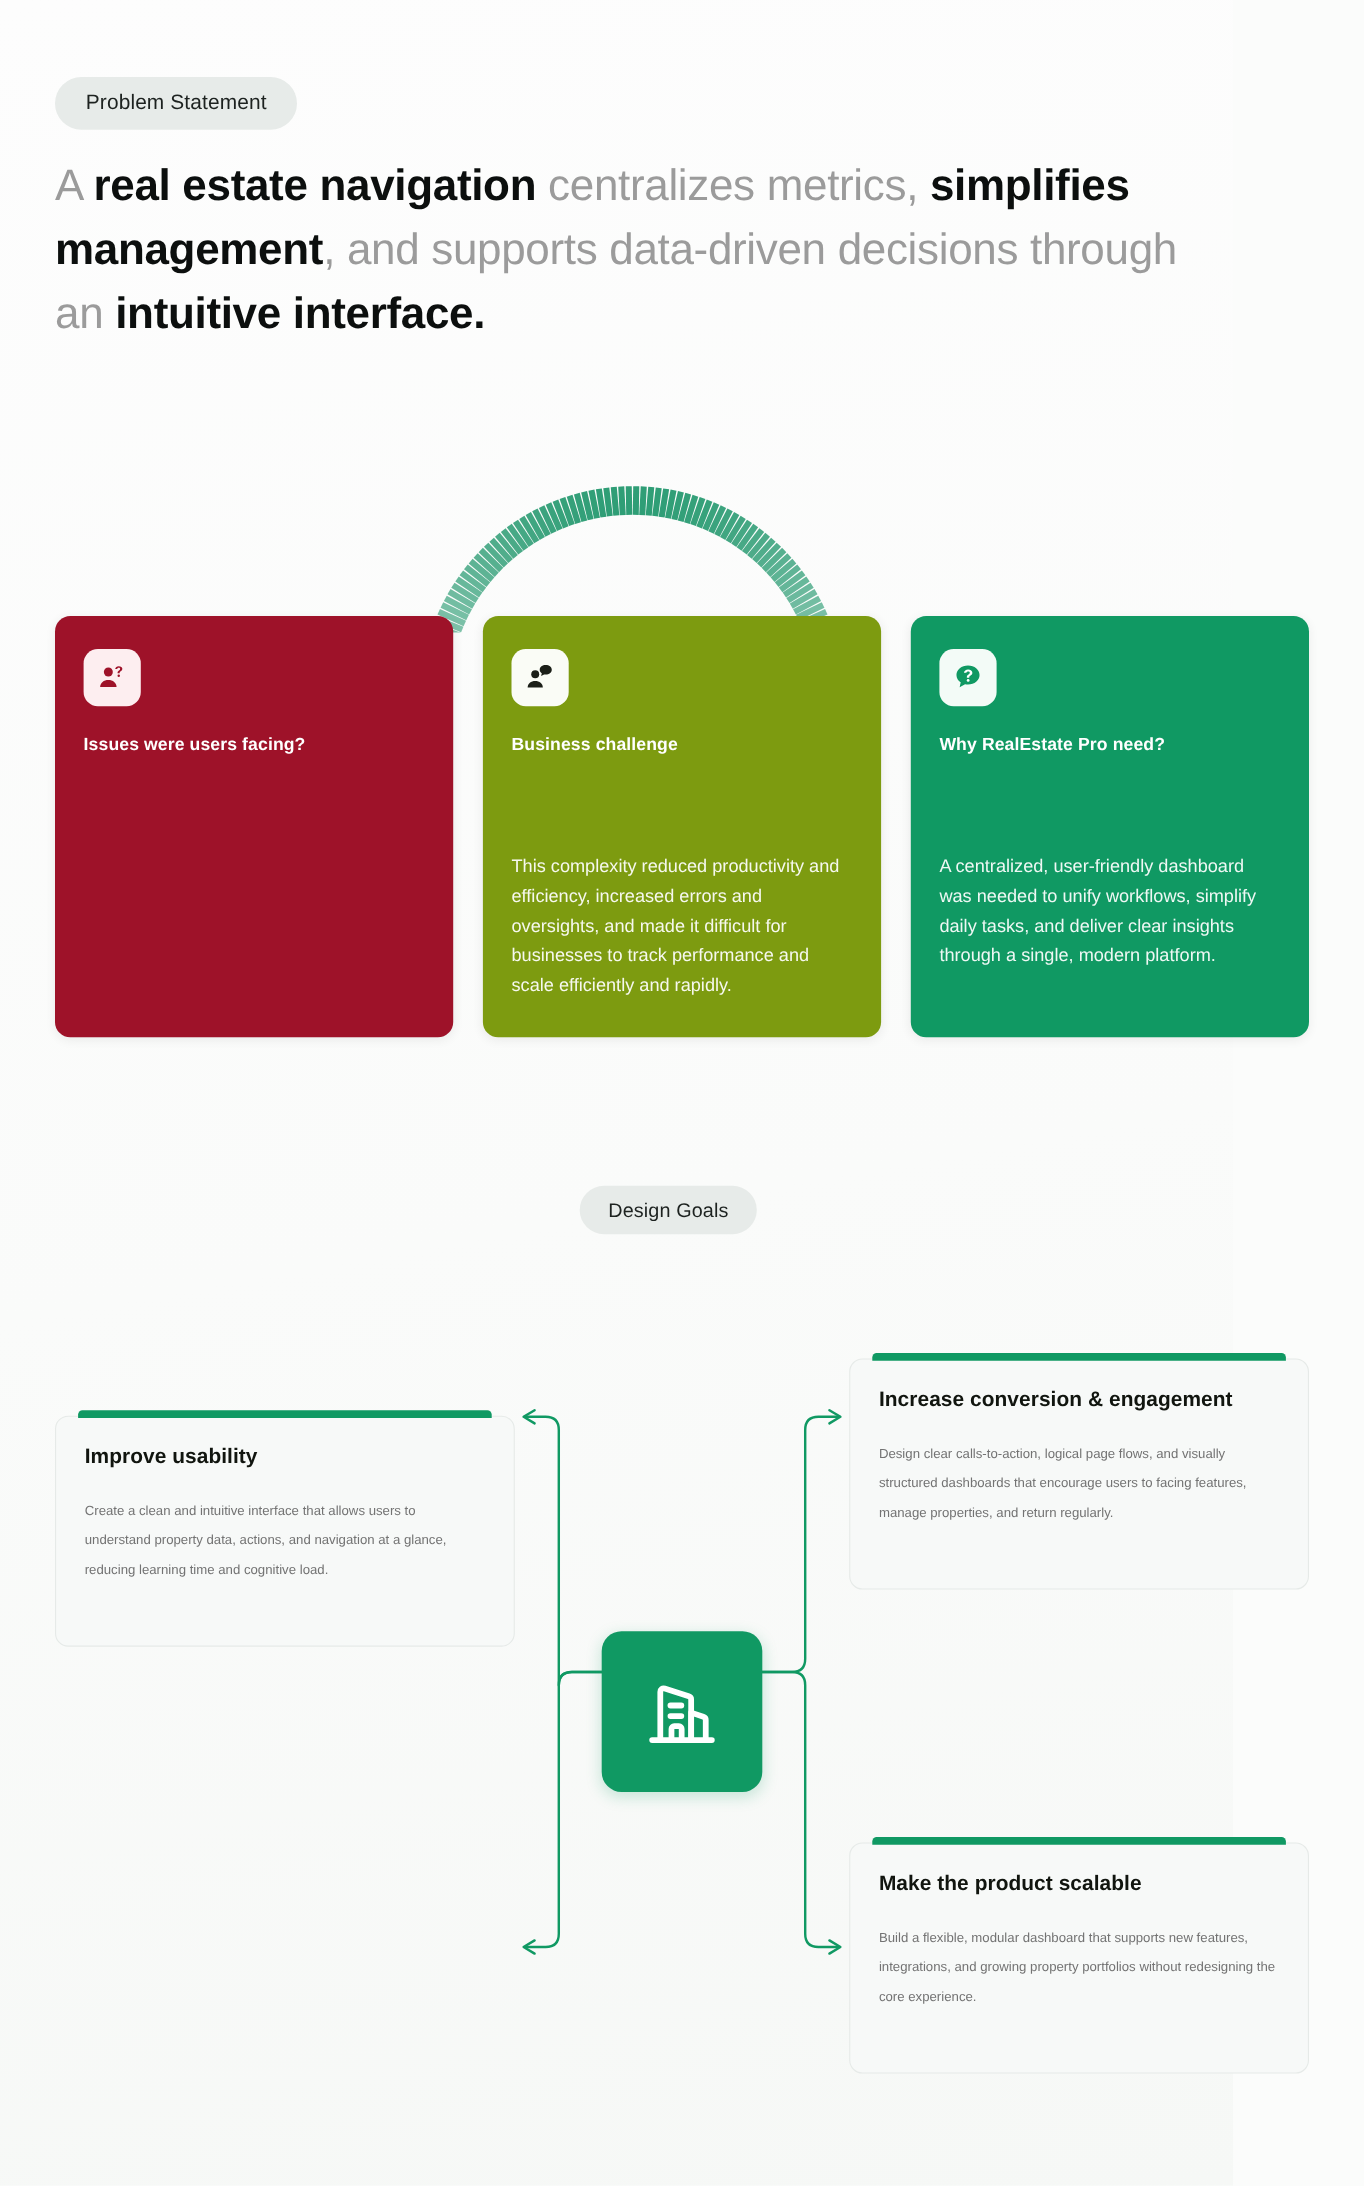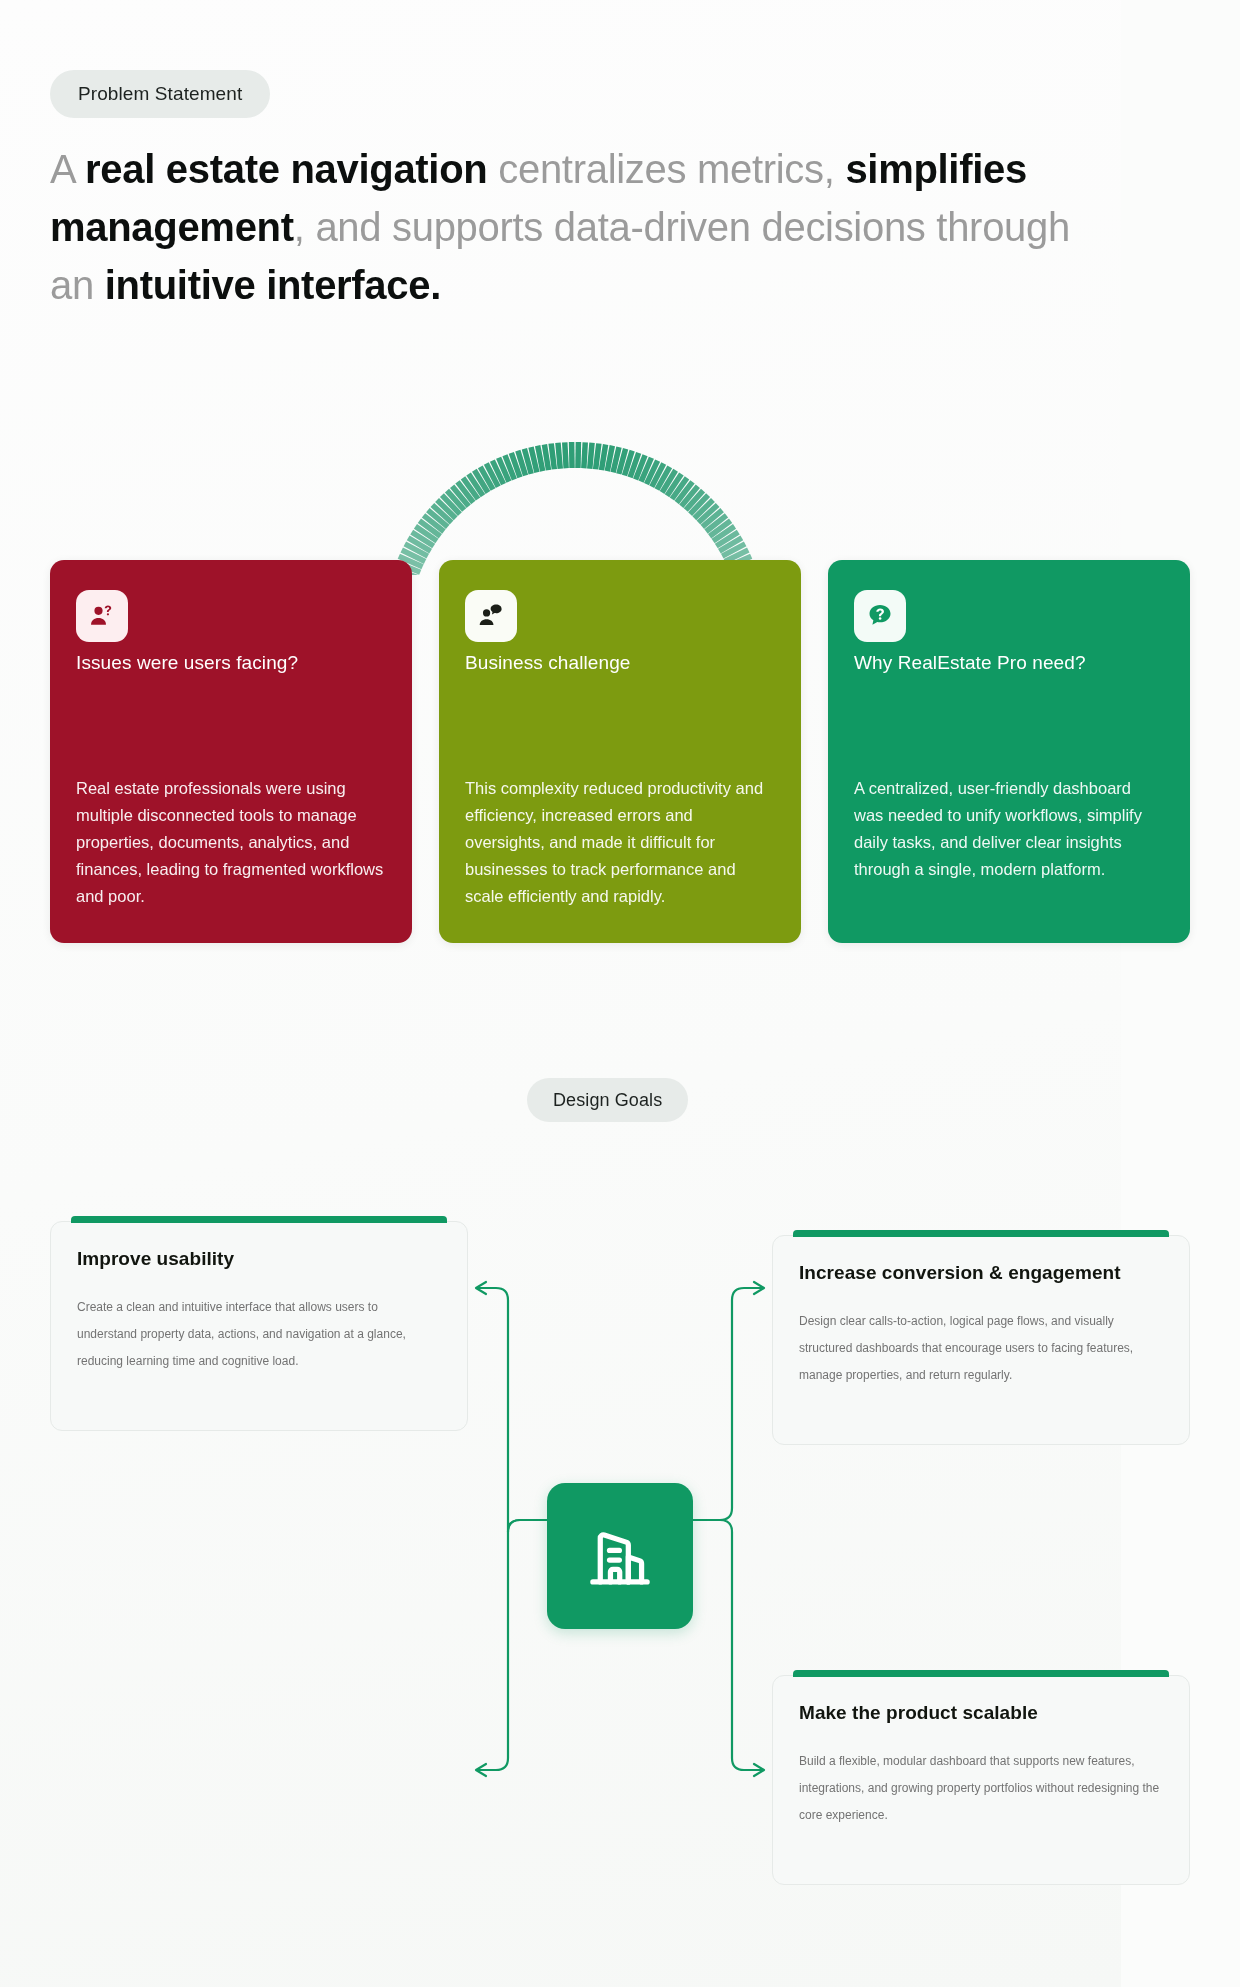--- a/index.html
+++ b/index.html
@@ -76,23 +76,23 @@
   .pcard-icon {
     width: 52px; height: 52px;
     border-radius: 13px;
     display: flex; align-items: center; justify-content: center;
   }
   #pcard-0 .pcard-icon { background: #fdeef0; }
   #pcard-1 .pcard-icon { background: #fafcf6; }
   #pcard-2 .pcard-icon { background: #f3fbf7; }
 
   .pcard-title {
-    margin-top: 10px;
-    font-size: 19px;
-    font-weight: 400;
+    margin-top: 27px;
+    font-size: 16px;
+    font-weight: 700;
     letter-spacing: .1px;
   }
   .pcard-body {
     position: absolute;
     left: 26px; right: 26px;
     top: 215px;
     font-size: 16.5px;
     line-height: 27px;
     color: rgba(255,255,255,.93);
   }
@@ -110,21 +110,21 @@
   }
   .gcard::before {
     content: "";
     position: absolute;
     left: 20px; right: 20px;
     top: -6px;
     height: 7px;
     background: #109963;
     border-radius: 4px 4px 0 0;
   }
-  #gcard-0 { left: 50px;  top: 1221px; height: 210px; }
+  #gcard-0 { left: 50px;  top: 1287px; height: 210px; }
   #gcard-1 { left: 772px; top: 1235px; height: 210px; }
   #gcard-2 { left: 50px;  top: 1675px; height: 210px; }
   #gcard-3 { left: 772px; top: 1675px; height: 210px; }
 
   .gcard-title {
     font-size: 19px;
     font-weight: 600;
     color: #11150f;
     letter-spacing: .05px;
   }
@@ -249,21 +249,20 @@
   <div class="pcard" id="pcard-0" style="background: rgb(158, 18, 41);">
     <div class="pcard-icon" style="background: rgb(253, 238, 240);">
       <svg width="28" height="28" viewBox="0 0 24 24" fill="#9e1229">
         <circle cx="9" cy="7.6" r="3.5"></circle>
         <path d="M2.6 19.4c0-3.5 2.9-5.6 6.4-5.6s6.4 2.1 6.4 5.6z"></path>
         <path d="M17.1 3.1c-1.5 0-2.6.9-2.8 2.2h1.6c.1-.5.6-.9 1.2-.9.7 0 1.1.4 1.1.9 0 .5-.3.7-.9 1.1-.7.4-1.1.9-1.1 1.8v.4h1.6v-.3c0-.6.3-.8.9-1.2.7-.4 1.2-1 1.2-1.9 0-1.3-1.2-2.1-2.8-2.1z"></path>
         <circle cx="17.1" cy="10.6" r=".95"></circle>
       </svg>
     </div>
     <div class="pcard-title">Issues were users facing?</div>
-    <div class="pcard-body">Real estate professionals were using multiple disconnected tools to manage properties, documents, analytics, and finances, leading to fragmented workflows and poor.</div>
   </div>
 
   <div class="pcard" id="pcard-1" style="background: rgb(125, 155, 16);">
     <div class="pcard-icon" style="background: rgb(250, 252, 246);">
       <svg width="28" height="28" viewBox="0 0 24 24" fill="#1b1f18">
         <circle cx="8.2" cy="9.4" r="3.1"></circle>
         <path d="M2.3 19.8c0-3.2 2.6-5.1 5.9-5.1s5.9 1.9 5.9 5.1z"></path>
         <path d="M16.4 2.2c-2.6 0-4.7 1.6-4.7 3.6 0 1.1.6 2.1 1.6 2.8l-.5 2.2 2.3-1.3c.4.1.9.1 1.3.1 2.6 0 4.7-1.6 4.7-3.7S19 2.2 16.4 2.2z"></path>
       </svg>
     </div>

